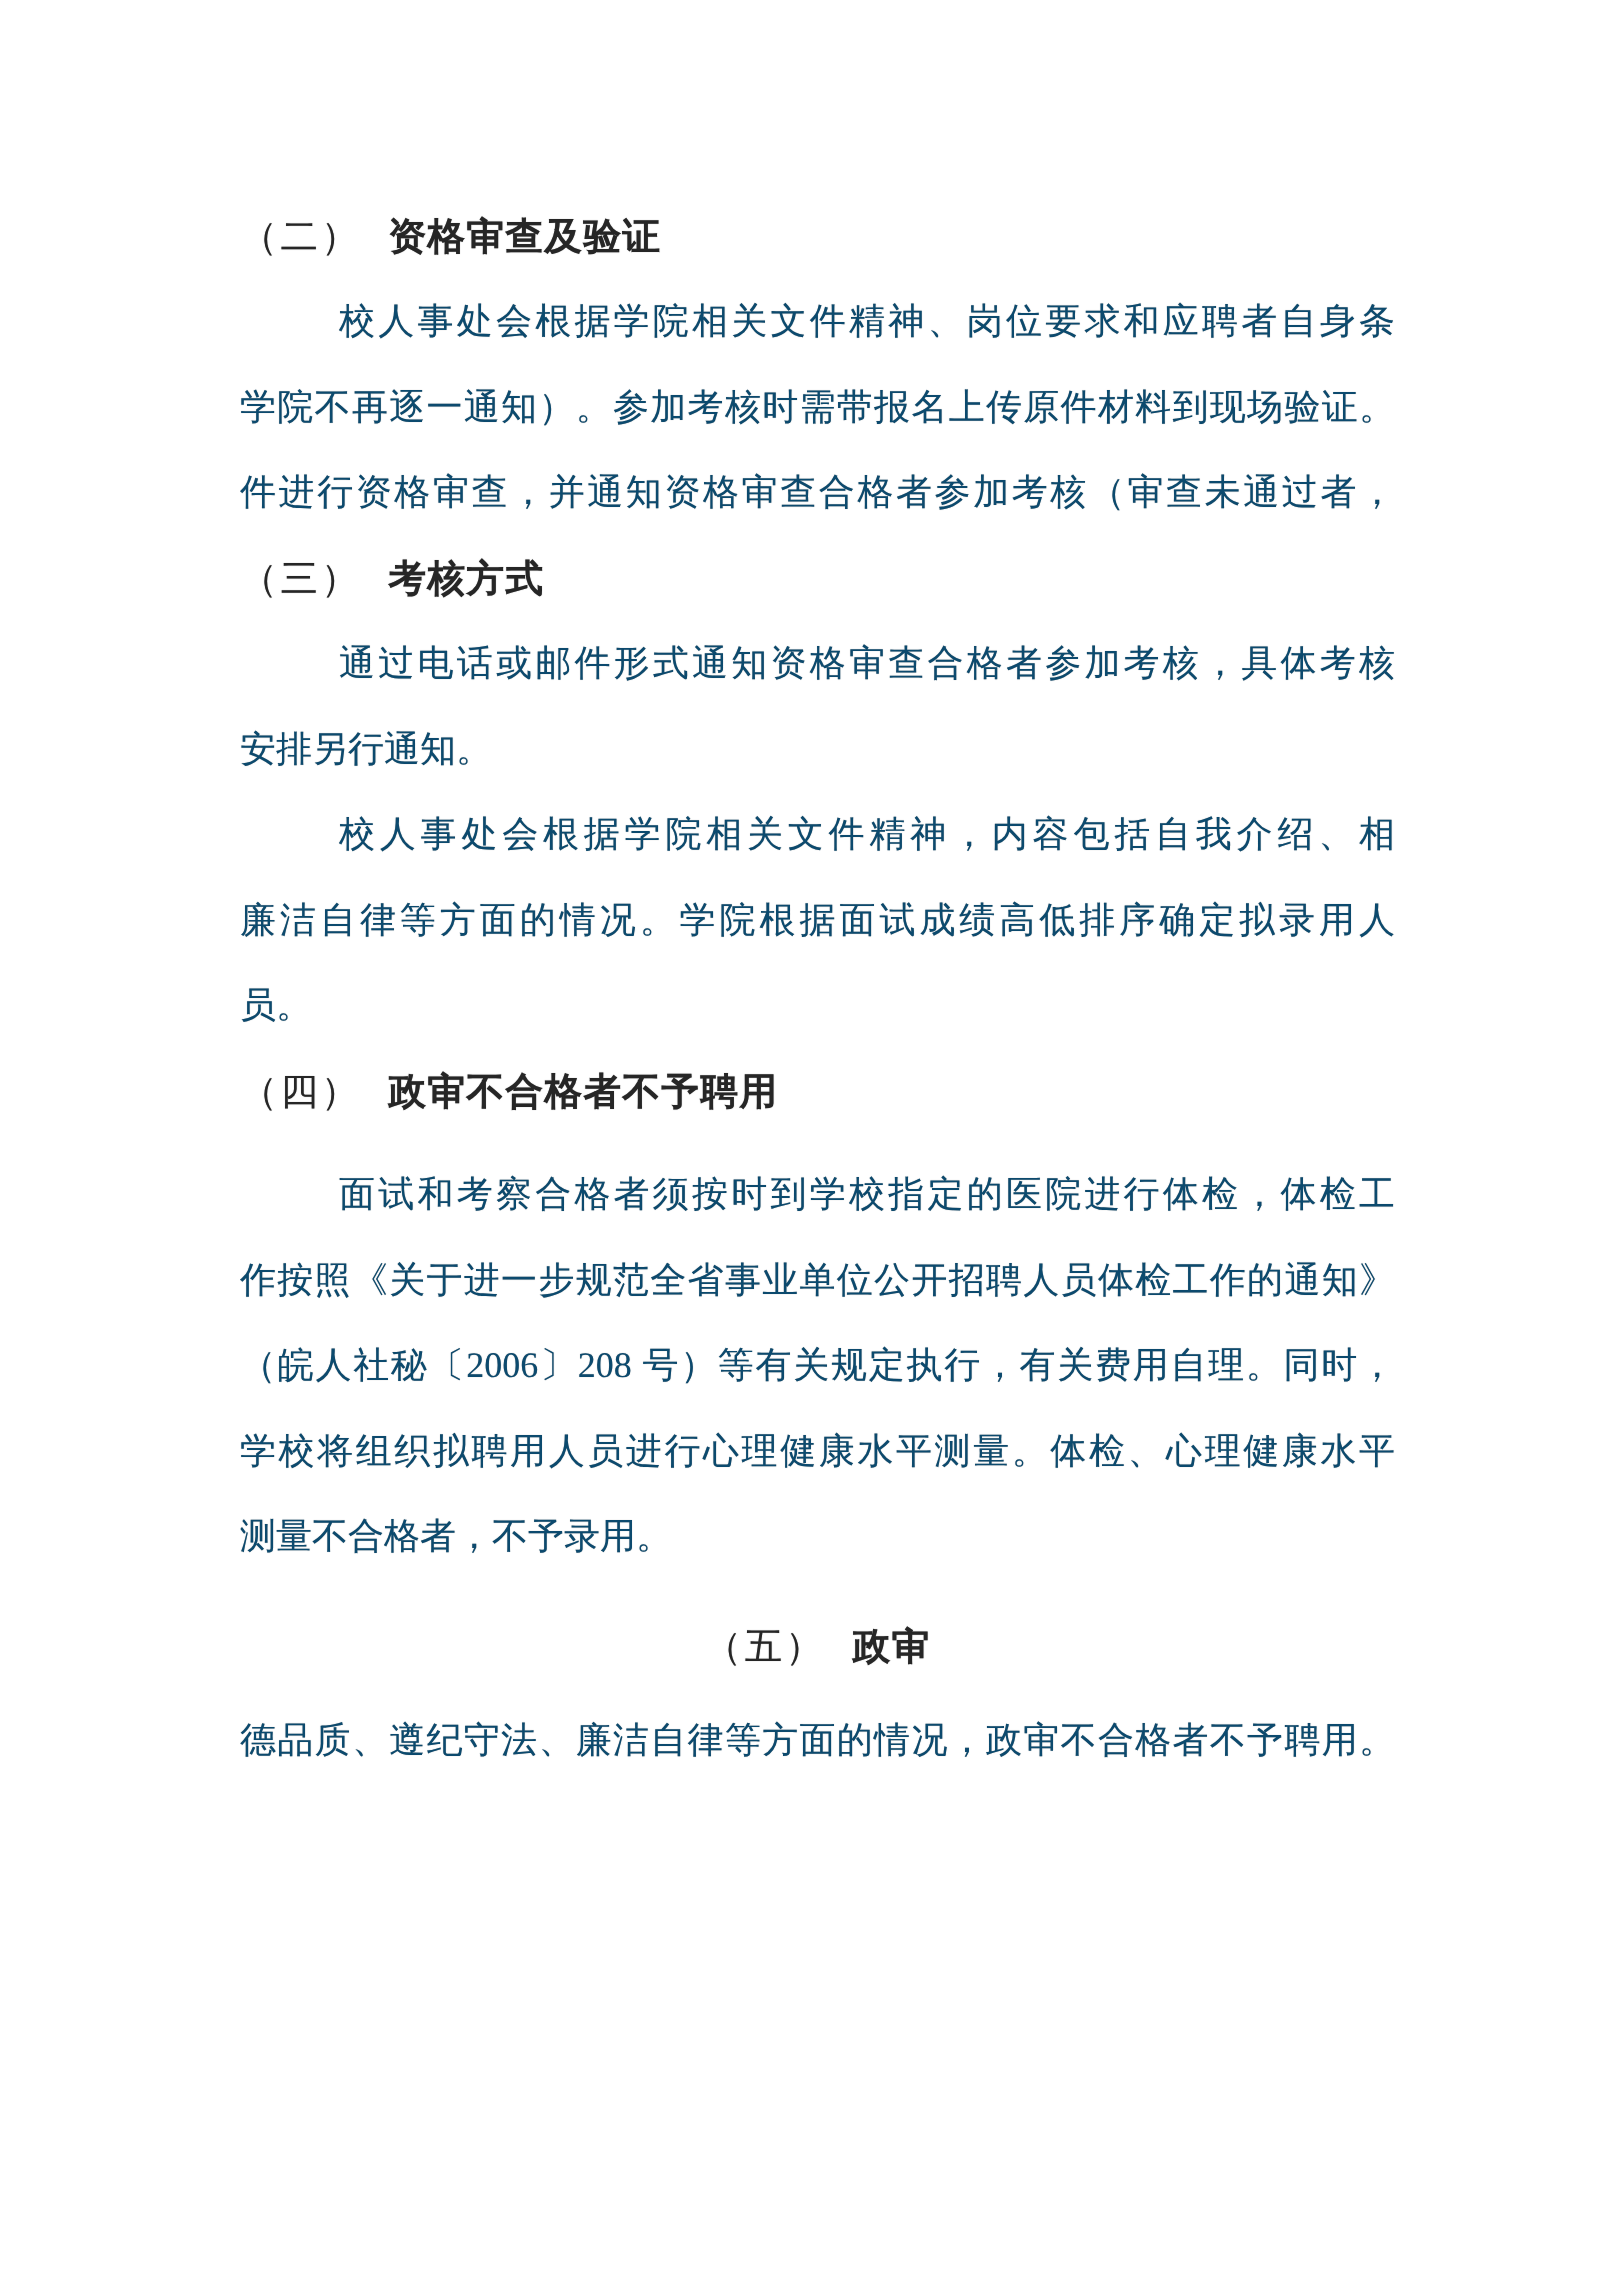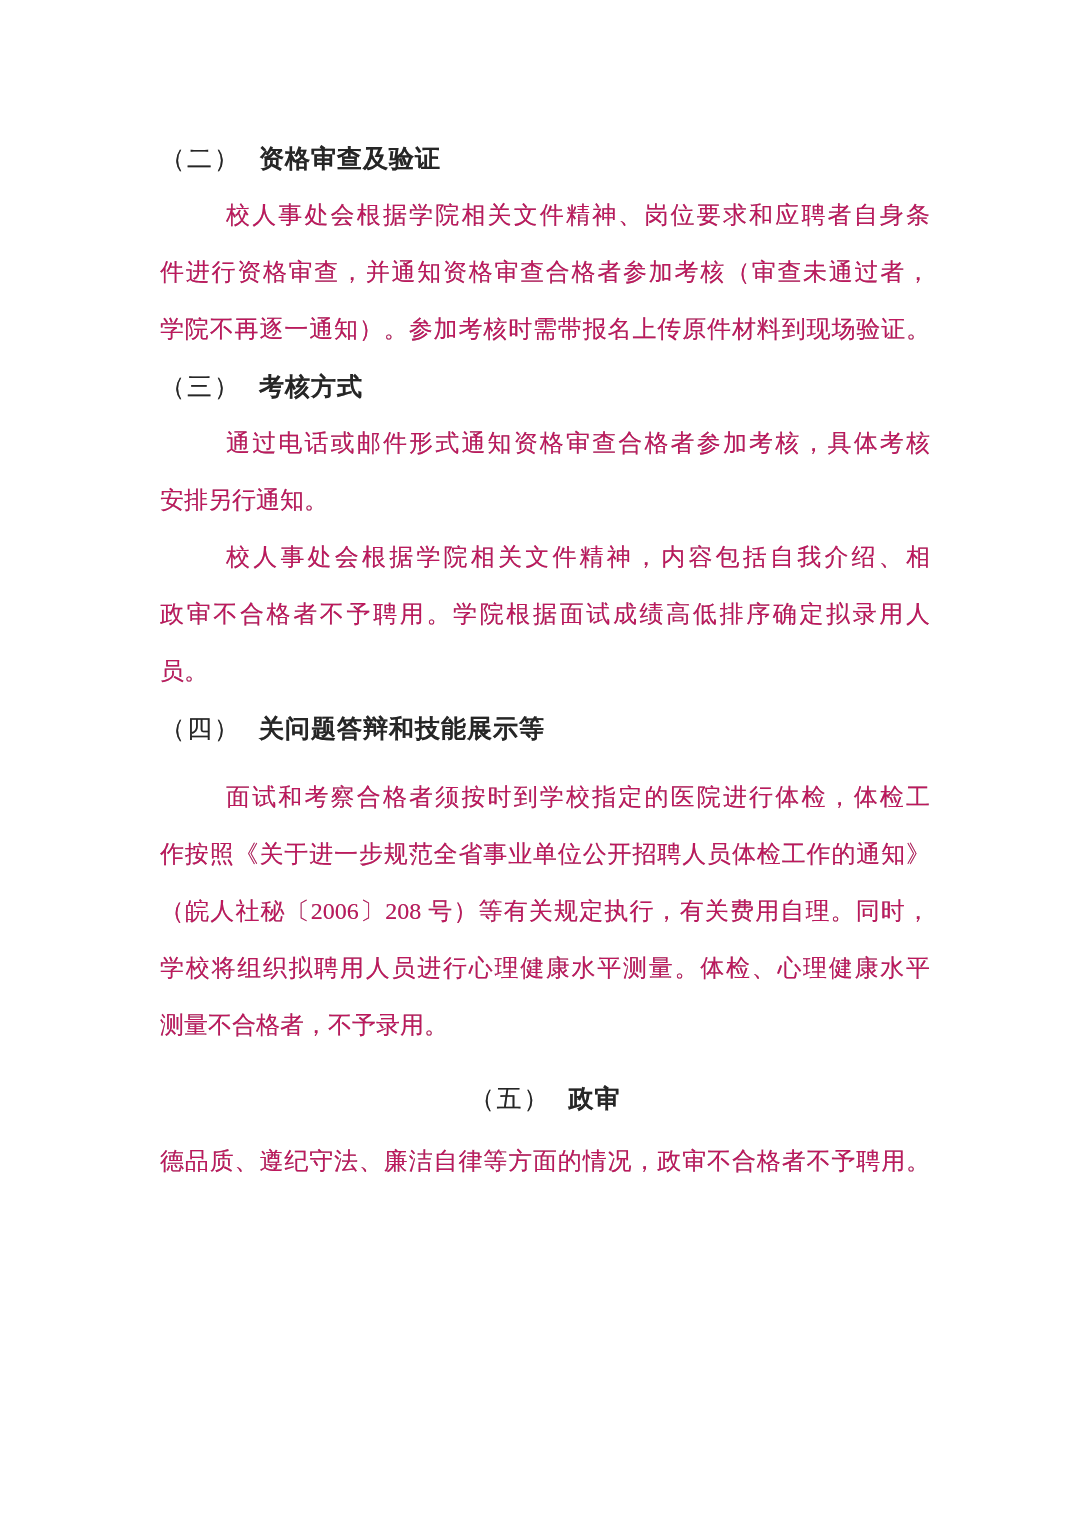--- a/index.html
+++ b/index.html
@@ -19,21 +19,21 @@
   .content {
     position: absolute;
     left: 160px;
     width: 770px;
     top: 130px;
   }
   .line {
     font-size: 24px;
     line-height: 57px;
     height: 57px;
-    color: #be185d;
+    color: #0c4a6e;
     text-shadow: 0 0 0.6px rgba(40,40,40,0.45);
     overflow: hidden;
   }
   .line.fill {
     text-align: justify;
     text-align-last: justify;
     text-justify: inter-ideograph;
   }
   .line.indent {
     text-indent: 66px;
@@ -62,38 +62,38 @@
 </style>
 </head>
 <body>
 
 <div class="page">
   <div class="content">
       <div class="sec sec-0">
         <div class="heading"><span class="num">（二）</span><span class="ttl">资格审查及验证</span></div>
         <div class="para">
           <div class="line indent fill">校人事处会根据学院相关文件精神、岗位要求和应聘者自身条</div>
+          <div class="line fill">学院不再逐一通知）。参加考核时需带报名上传原件材料到现场验证。</div>
           <div class="line fill">件进行资格审查，并通知资格审查合格者参加考核（审查未通过者，</div>
-          <div class="line fill">学院不再逐一通知）。参加考核时需带报名上传原件材料到现场验证。</div>
         </div>
       </div>
       <div class="sec sec-1">
         <div class="heading"><span class="num">（三）</span><span class="ttl">考核方式</span></div>
         <div class="para">
           <div class="line indent fill">通过电话或邮件形式通知资格审查合格者参加考核，具体考核</div>
           <div class="line">安排另行通知。</div>
         </div>
         <div class="para">
           <div class="line indent fill">校人事处会根据学院相关文件精神，内容包括自我介绍、相</div>
-          <div class="line fill">政审不合格者不予聘用。学院根据面试成绩高低排序确定拟录用人</div>
+          <div class="line fill">廉洁自律等方面的情况。学院根据面试成绩高低排序确定拟录用人</div>
           <div class="line">员。</div>
         </div>
       </div>
       <div class="sec sec-2">
-        <div class="heading"><span class="num">（四）</span><span class="ttl">关问题答辩和技能展示等</span></div>
+        <div class="heading"><span class="num">（四）</span><span class="ttl">政审不合格者不予聘用</span></div>
         <div class="para">
           <div class="line indent fill">面试和考察合格者须按时到学校指定的医院进行体检，体检工</div>
           <div class="line fill">作按照《关于进一步规范全省事业单位公开招聘人员体检工作的通知》</div>
           <div class="line fill">（皖人社秘〔2006〕208 号）等有关规定执行，有关费用自理。同时，</div>
           <div class="line fill">学校将组织拟聘用人员进行心理健康水平测量。体检、心理健康水平</div>
           <div class="line">测量不合格者，不予录用。</div>
         </div>
       </div>
       <div class="sec sec-3">
         <div class="heading"><span class="num">（五）</span><span class="ttl">政审</span></div>

